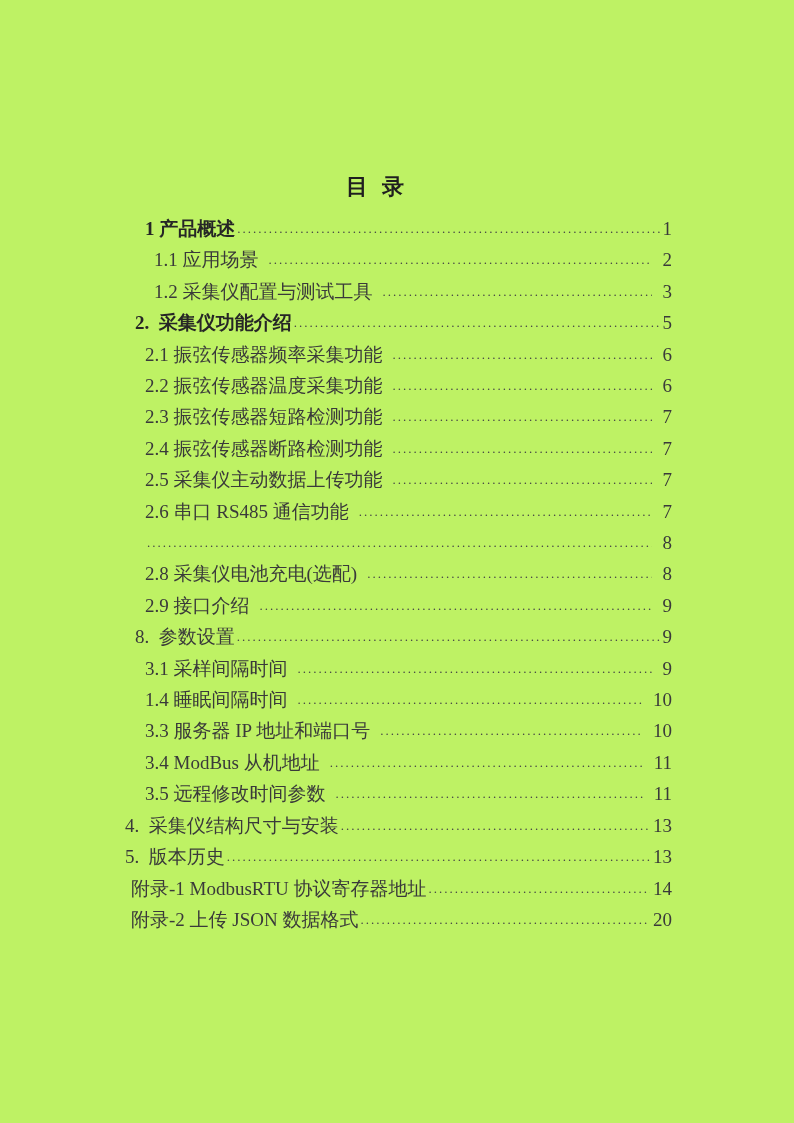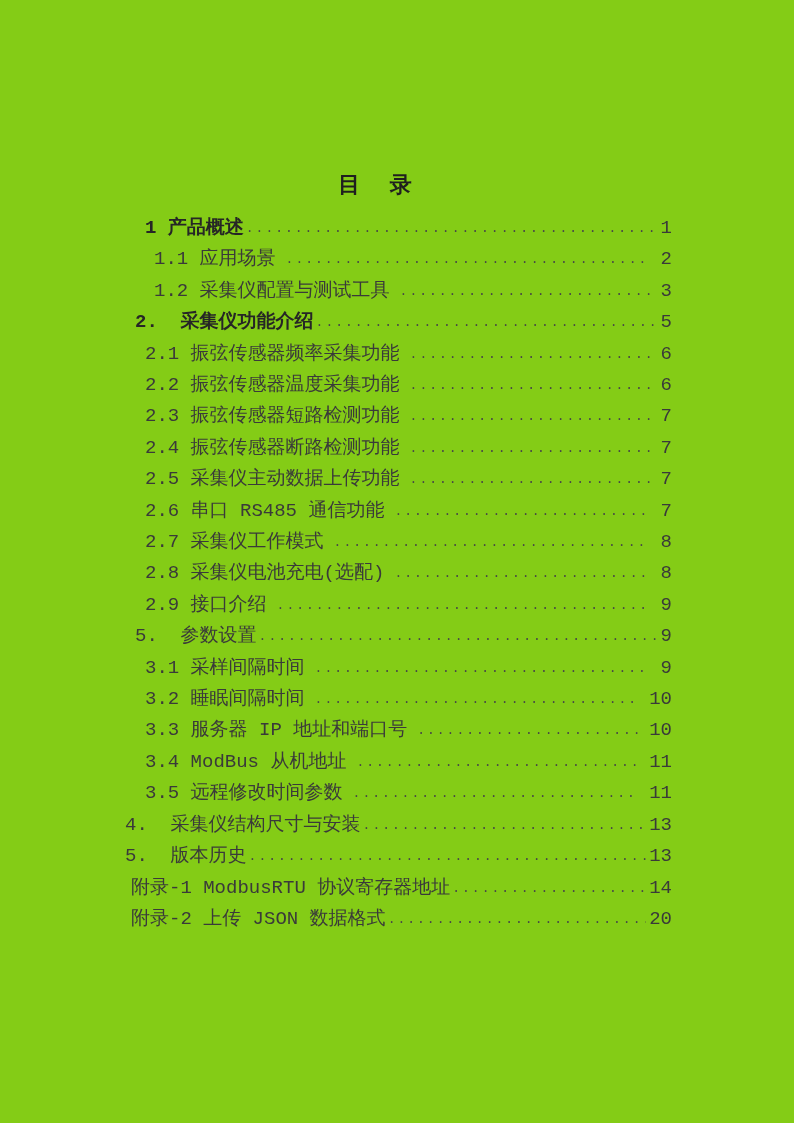--- a/index.html
+++ b/index.html
@@ -4,23 +4,23 @@
 <style>
   html, body {
     margin: 0;
     padding: 0;
     background: #ffffff;
   }
   .page {
     position: relative;
     width: 794px;
     height: 1123px;
-    background: #84cc16;
+    background: #bef264;
     overflow: hidden;
-    font-family: Liberation Mono, monospace;
+    font-family: Liberation Serif, serif;
     color: #3a3a3a;
   }
   .doc-title {
     position: absolute;
     top: 173px;
     left: 119px;
     width: 553px;
     padding-right: 40px;
     box-sizing: border-box;
     text-align: center;
@@ -130,46 +130,45 @@
     <span class="label">2.5 采集仪主动数据上传功能</span>
     <span class="dots"></span>
     <span class="pg">7</span>
   </div>
       <div class="toc-row lv-item">
     <span class="label">2.6 串口 RS485 通信功能</span>
     <span class="dots"></span>
     <span class="pg">7</span>
   </div>
       <div class="toc-row lv-item">
-    <span class="label">2.7 采集仪工作模式</span>
     <span class="dots"></span>
     <span class="pg">8</span>
   </div>
       <div class="toc-row lv-item">
     <span class="label">2.8 采集仪电池充电(选配)</span>
     <span class="dots"></span>
     <span class="pg">8</span>
   </div>
       <div class="toc-row lv-item">
     <span class="label">2.9 接口介绍</span>
     <span class="dots"></span>
     <span class="pg">9</span>
   </div>
       <div class="toc-row lv-section">
-    <span class="label">5.  参数设置</span>
+    <span class="label">8.  参数设置</span>
     <span class="dots"></span>
     <span class="pg">9</span>
   </div>
       <div class="toc-row lv-item">
     <span class="label">3.1 采样间隔时间</span>
     <span class="dots"></span>
     <span class="pg">9</span>
   </div>
       <div class="toc-row lv-item">
-    <span class="label">3.2 睡眠间隔时间</span>
+    <span class="label">1.4 睡眠间隔时间</span>
     <span class="dots"></span>
     <span class="pg">10</span>
   </div>
       <div class="toc-row lv-item">
     <span class="label">3.3 服务器 IP 地址和端口号</span>
     <span class="dots"></span>
     <span class="pg">10</span>
   </div>
       <div class="toc-row lv-item">
     <span class="label">3.4 ModBus 从机地址</span>

